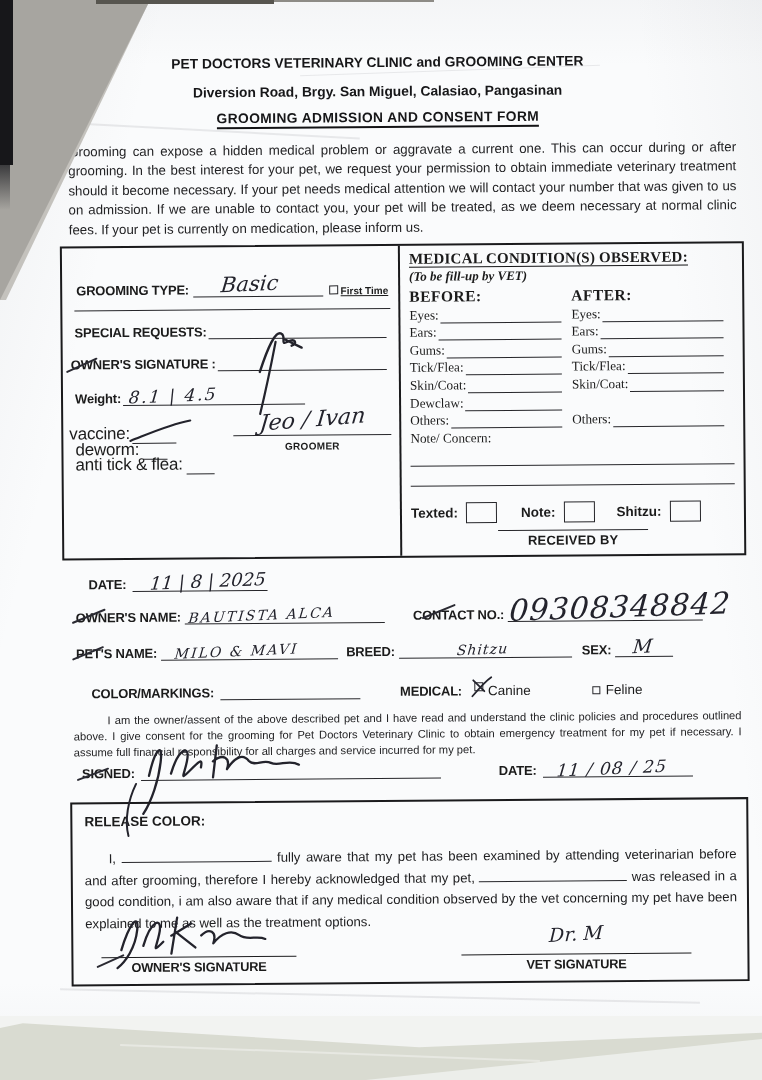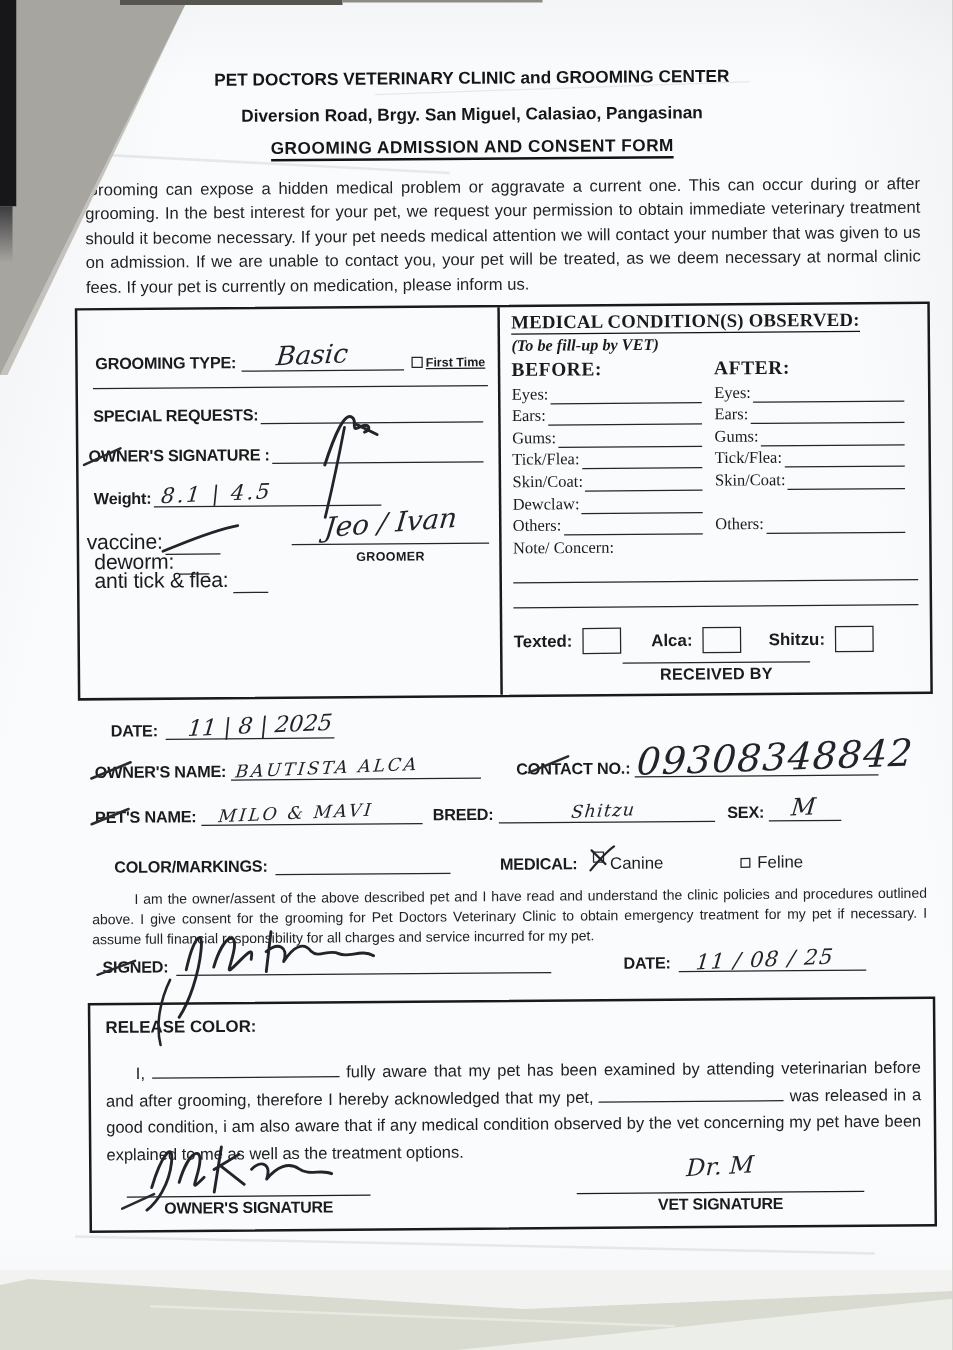--- a/index.html
+++ b/index.html
@@ -262,21 +262,21 @@
             </div>
         </div>
 
         <div class="mc-note">Note/ Concern:</div>
         <div class="mc-fullline"></div>
         <div class="mc-fullline"></div>
 
         <div class="pay-row">
           <span class="plab">Texted:</span>
           <span class="pay-box"></span>
-          <span class="plab" style="margin-left:24px;">Alca:</span>
+          <span class="plab" style="margin-left:24px;">Note:</span>
           <span class="pay-box"></span>
           <span class="plab" style="margin-left:22px;">Shitzu:</span>
           <span class="pay-box"></span>
         </div>
 
         <div class="received">
           <span class="rline"></span>
           <span class="rlab">RECEIVED BY</span>
         </div>
       </div>

